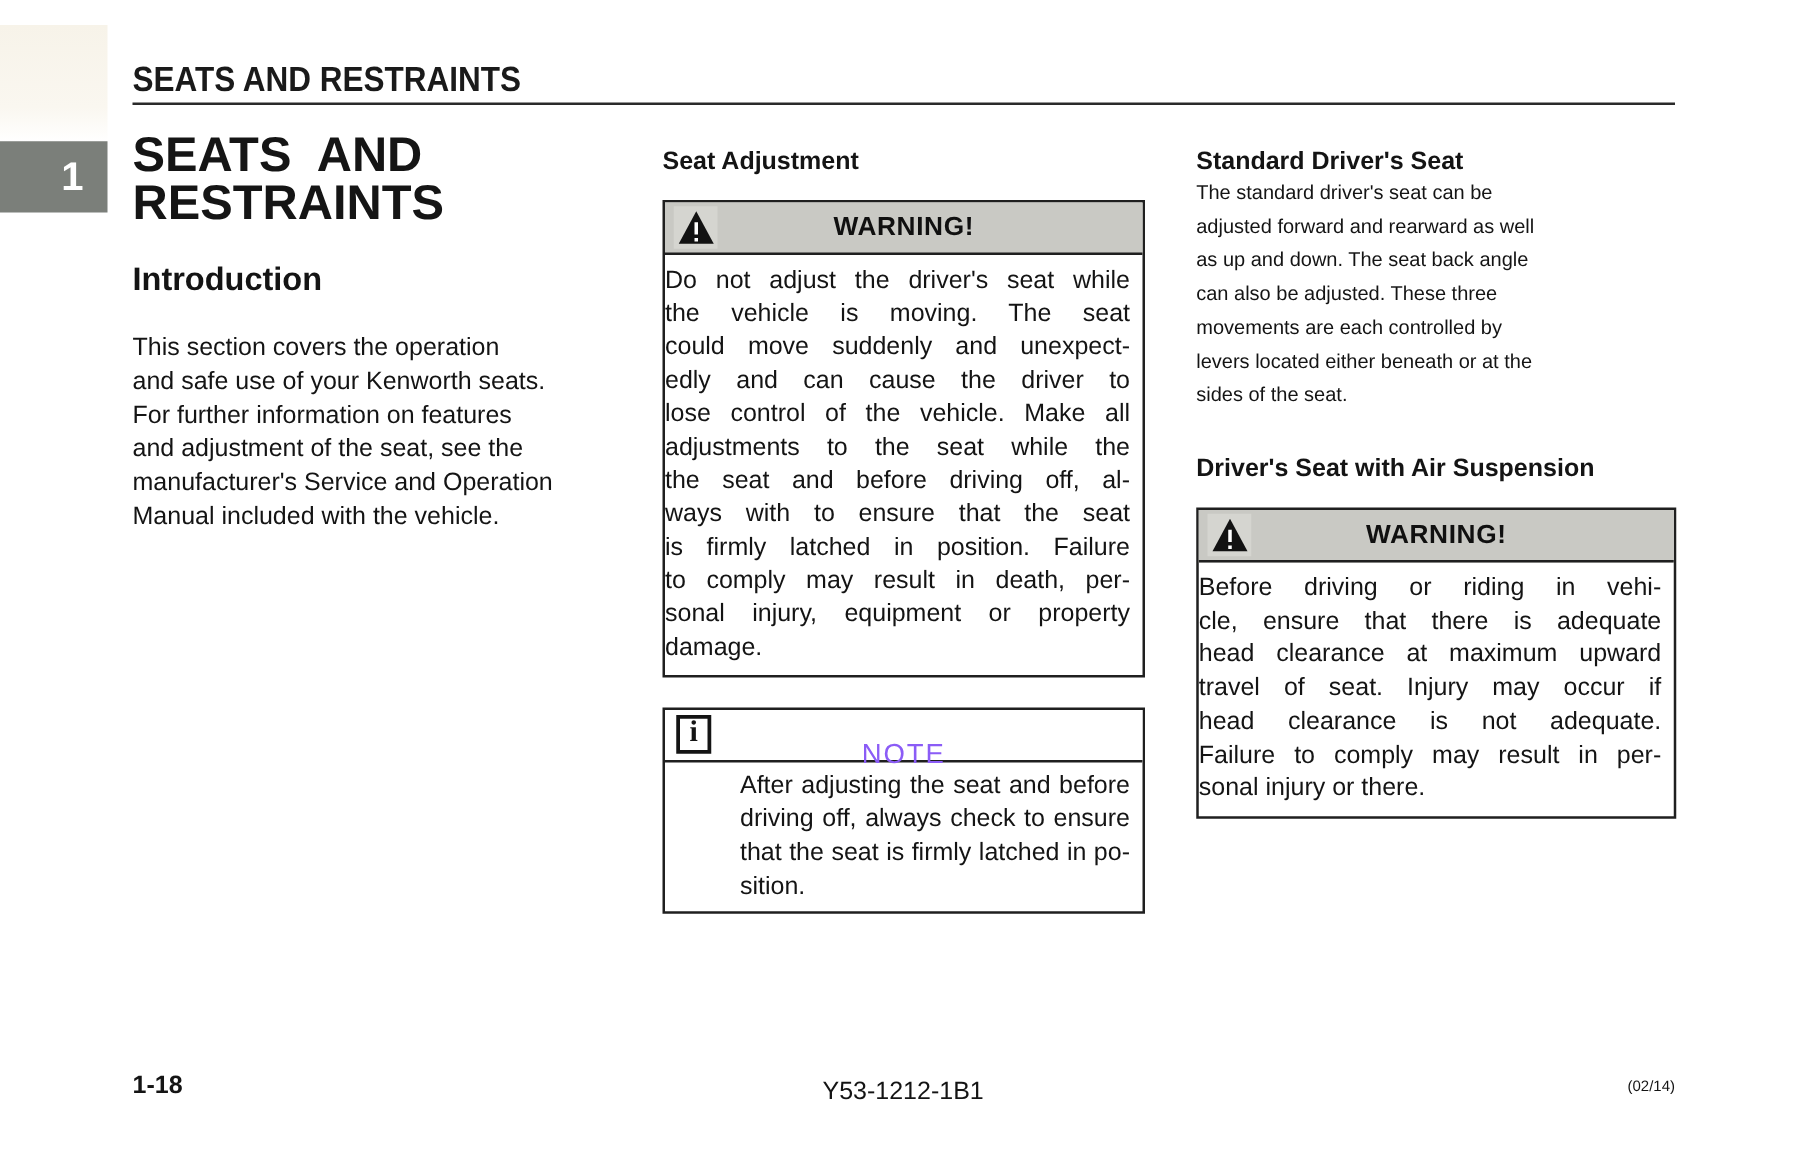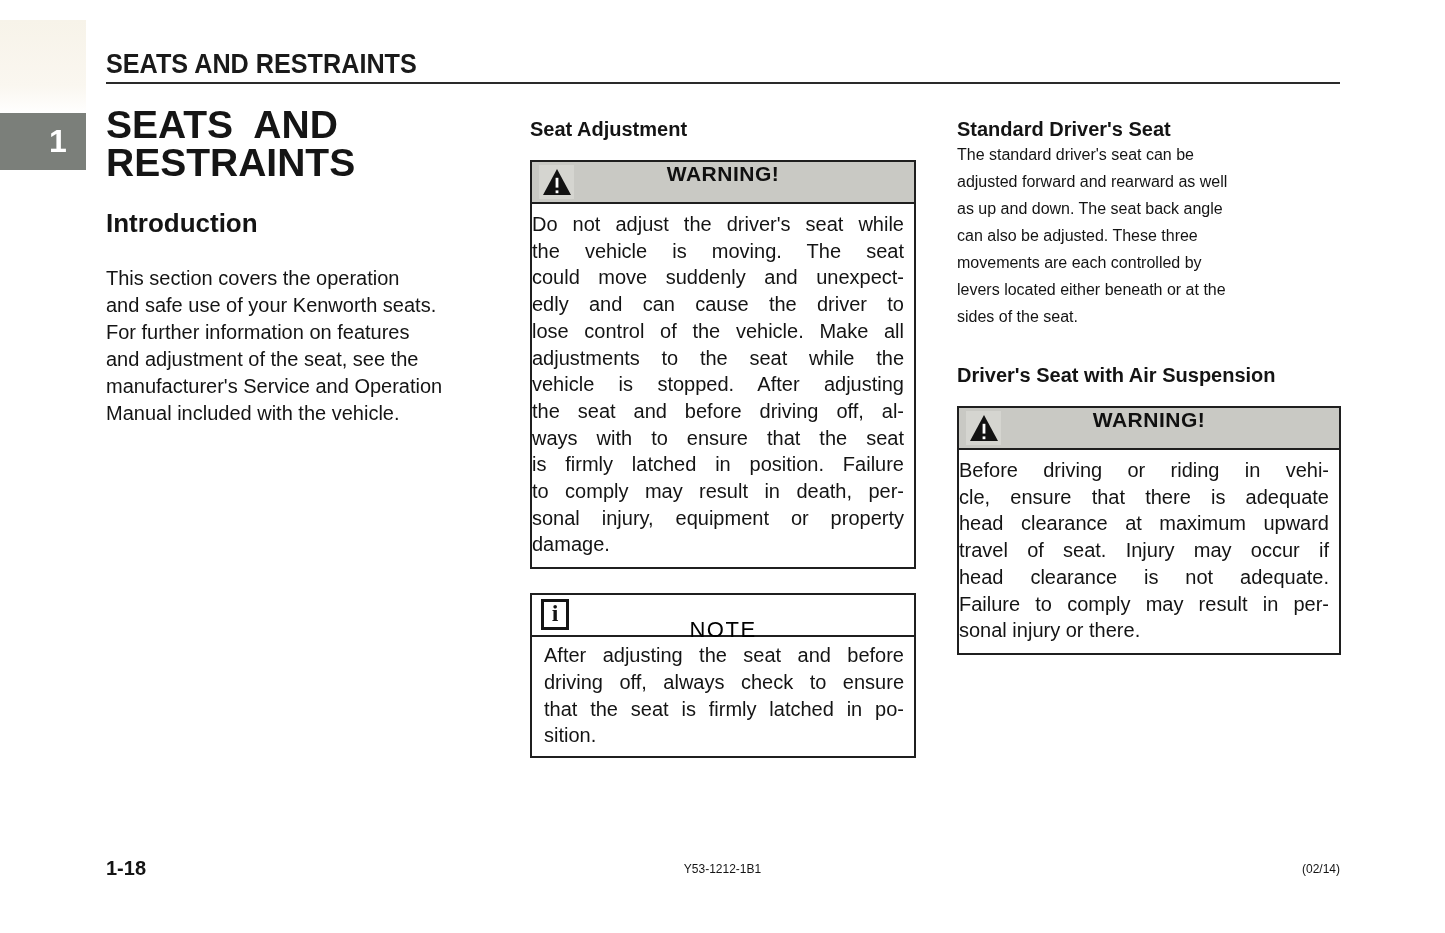--- a/index.html
+++ b/index.html
@@ -84,20 +84,21 @@
     margin-top: 19px;
     border: 2px solid #1f1f1f;
     background: #ffffff;
   }
   .warn-header {
     position: relative;
     height: 40px;
     background: #c9c9c4;
     border-bottom: 2px solid #1f1f1f;
     display: flex;
+    align-items: center;
     justify-content: center;
   }
   .warn-icon-tile {
     position: absolute;
     left: 7px; top: 3px;
     width: 35px; height: 34px;
     background: #d5d5d0;
     display: flex;
     align-items: center;
     justify-content: center;
@@ -145,37 +146,37 @@
     font-family: "Liberation Serif", serif;
     font-size: 24px;
     font-weight: bold;
     line-height: 1;
     margin-top: -3px;
   }
   .note-title {
     font-size: 22px;
     font-weight: normal;
     letter-spacing: 1.5px;
-    color: #000000;
+    color: #8b5cf6;
     margin-top: 29px;
   }
-  .note-body { padding: 5px 10px 7px 12px; }
+  .note-body { padding: 5px 10px 7px 12px; margin-left: 48px; }
 
   .footer-page-number {
     position: absolute;
     left: 106px; top: 857px;
     font-size: 20px;
     font-weight: bold;
   }
   .footer-doc-id {
     position: absolute;
     left: 0; top: 862px;
     width: 1445px;
     text-align: center;
-    font-size: 12px;
+    font-size: 20px;
   }
   .footer-date {
     position: absolute;
     right: 105px; top: 862px;
     font-size: 12px;
   }
 </style>
 </head>
 <body>
 
@@ -220,21 +221,20 @@
         </span>
         <span class="warn-title">WARNING!</span>
       </div>
       <div class="box-body jlines">
           <div>Do not adjust the driver's seat while</div>
           <div>the vehicle is moving. The seat</div>
           <div>could move suddenly and unexpect-</div>
           <div>edly and can cause the driver to</div>
           <div>lose control of the vehicle. Make all</div>
           <div>adjustments to the seat while the</div>
-          <div>vehicle is stopped. After adjusting</div>
           <div>the seat and before driving off, al-</div>
           <div>ways with to ensure that the seat</div>
           <div>is firmly latched in position. Failure</div>
           <div>to comply may result in death, per-</div>
           <div>sonal injury, equipment or property</div>
           <div>damage.</div>
         </div>
     </div>
 
     <div class="note-box">

